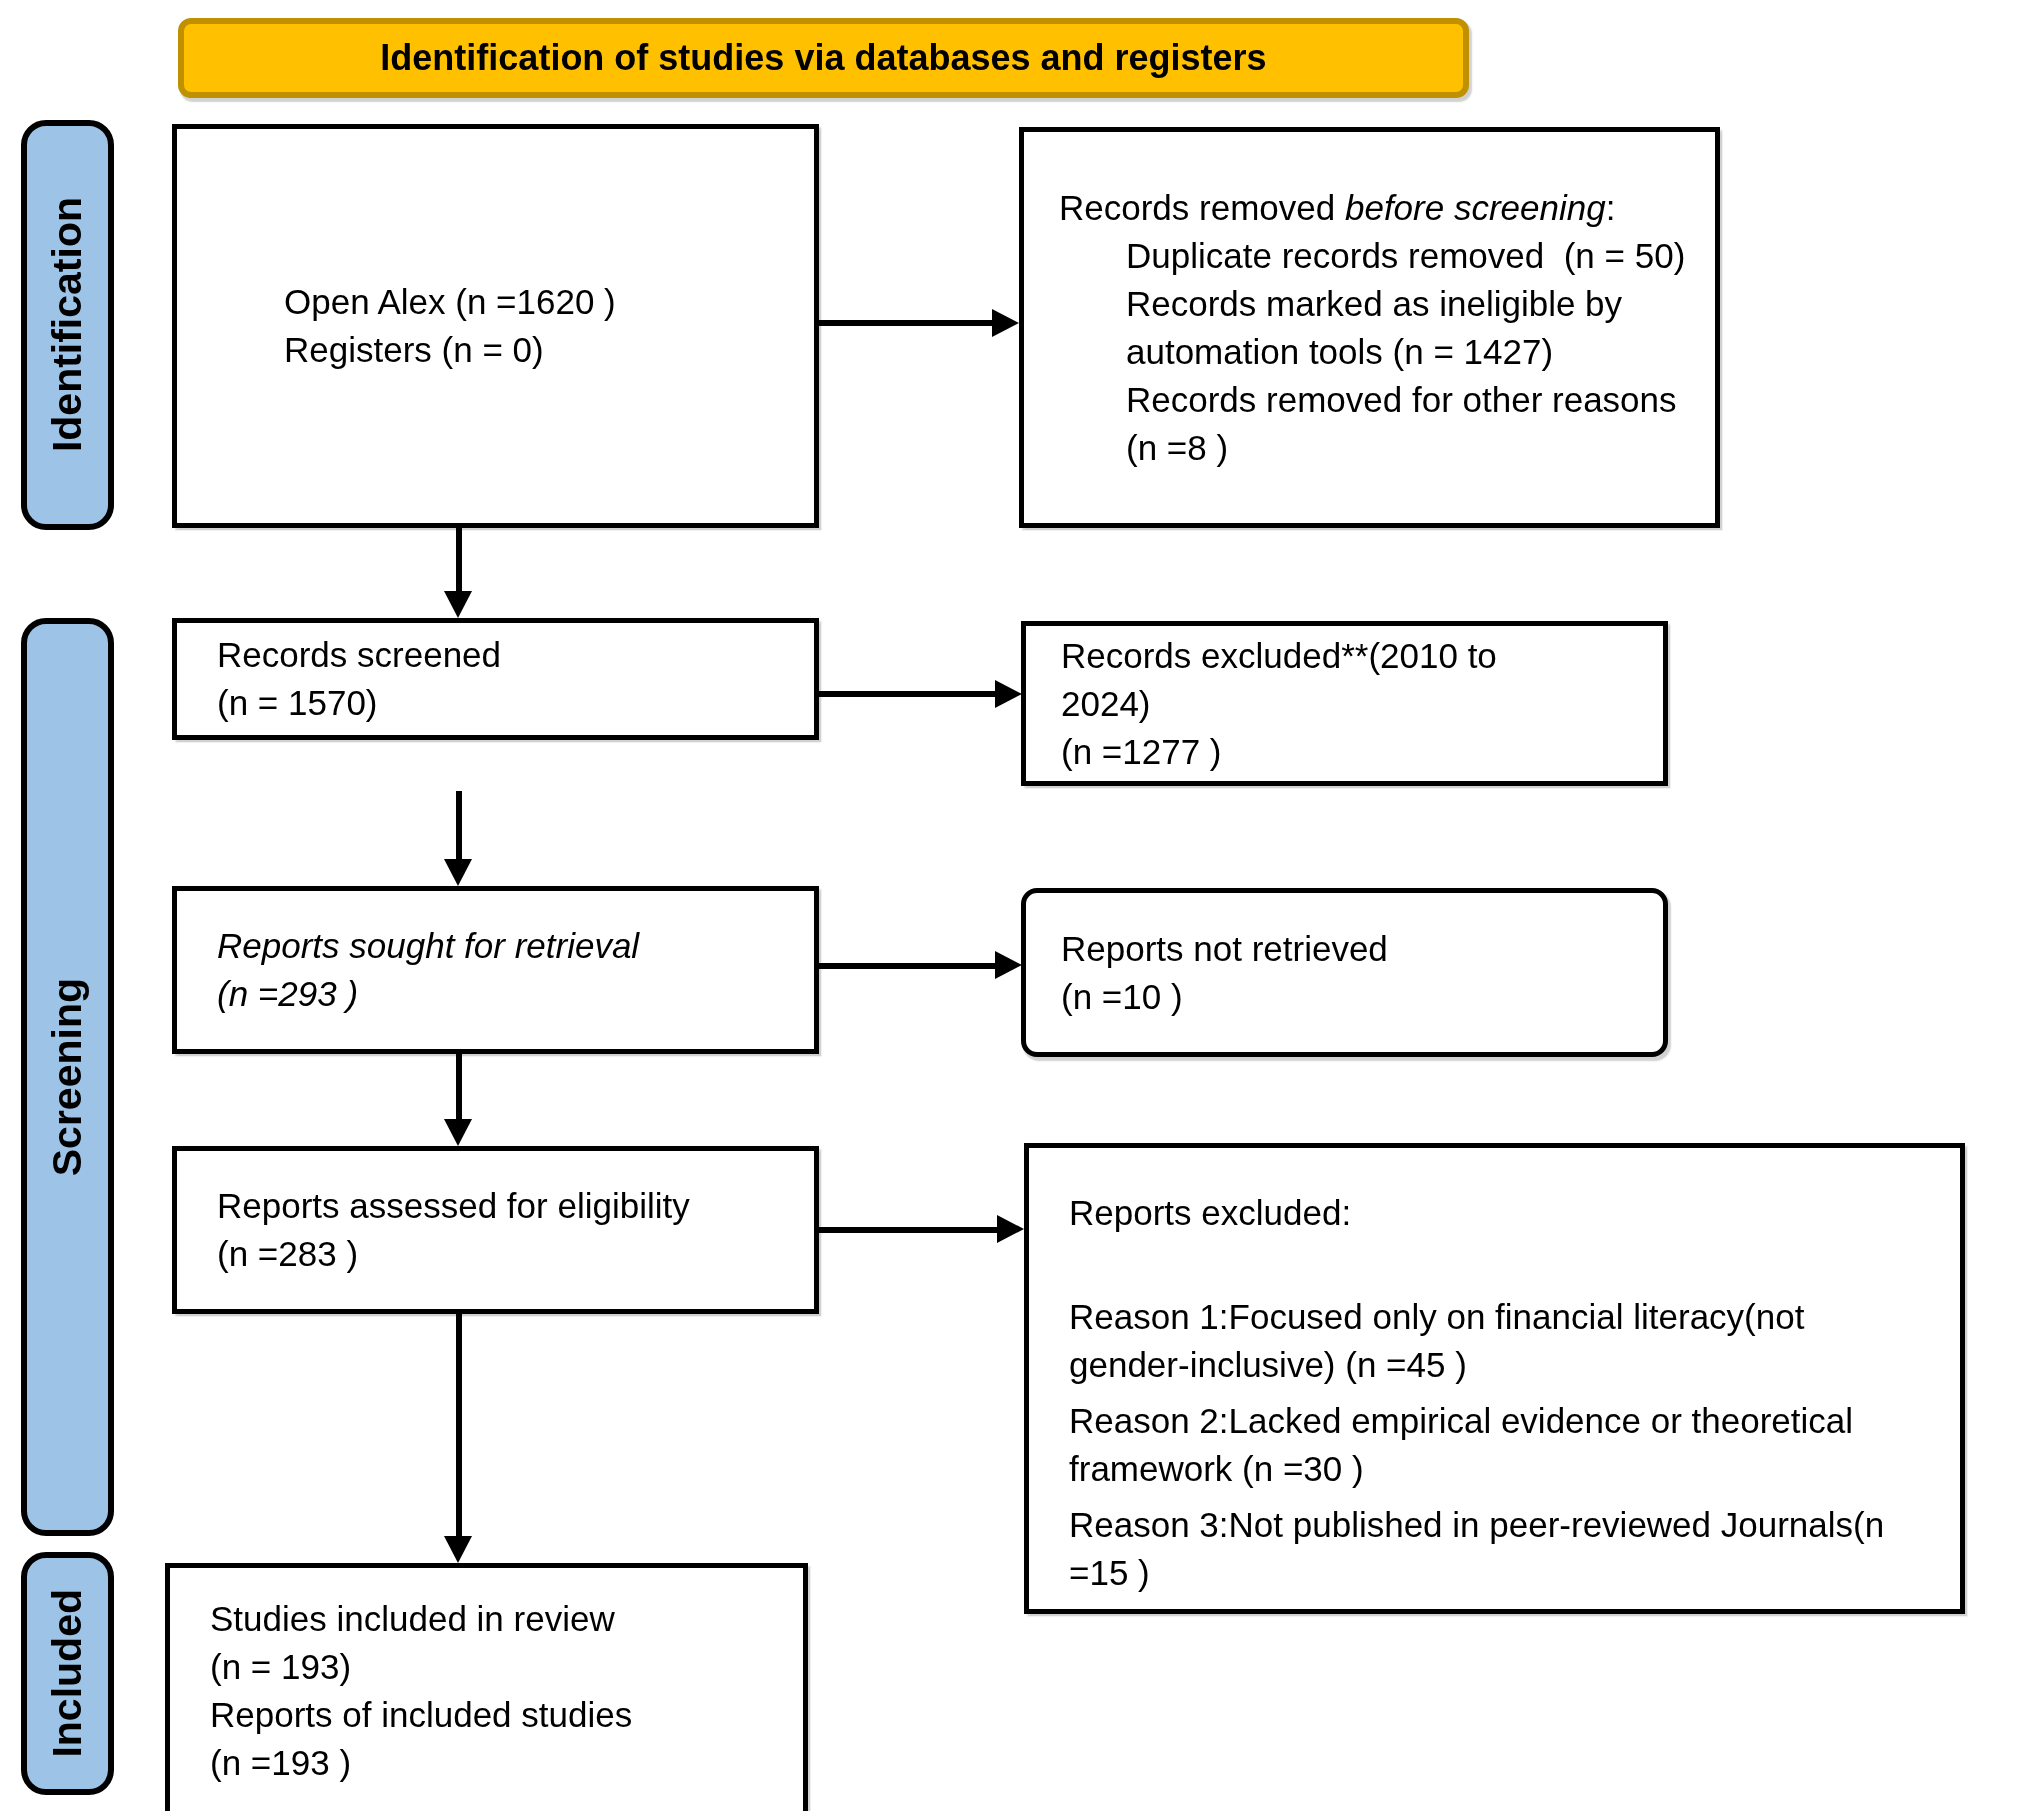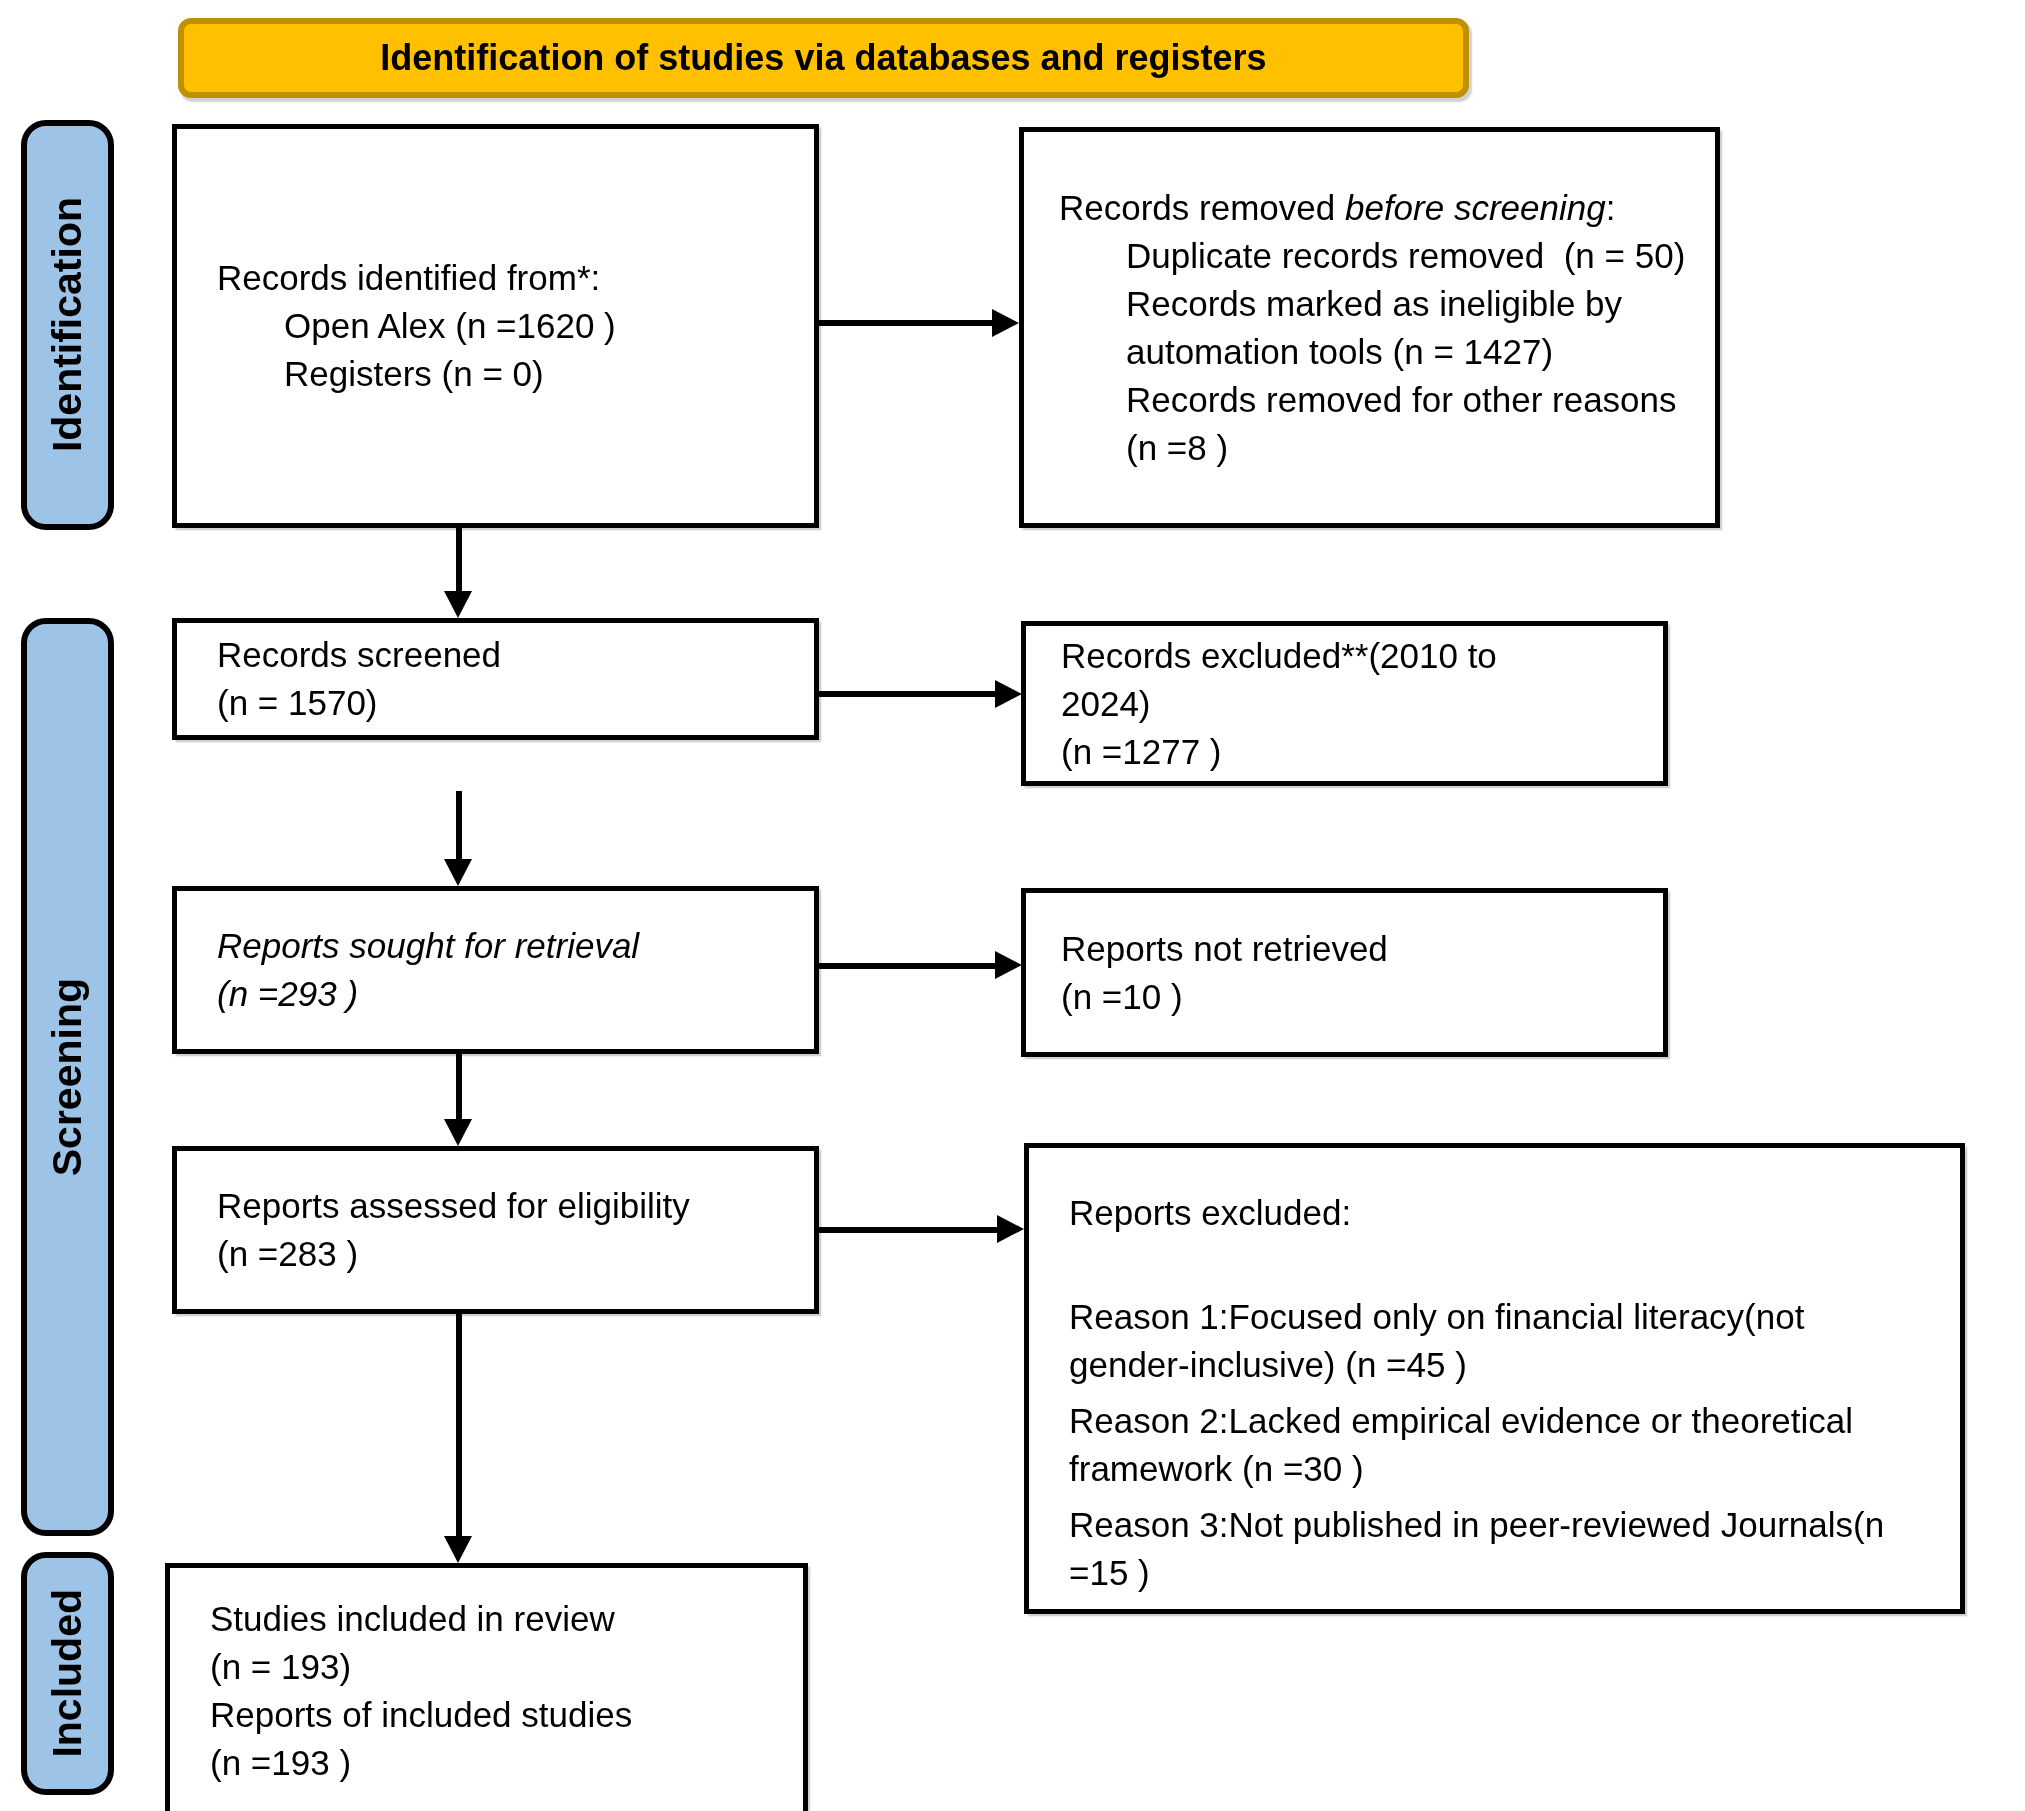--- a/index.html
+++ b/index.html
@@ -51,21 +51,21 @@
     box-shadow: 2.6px 3.1px 1.5px rgba(0,0,0,0.18);
   }
   .line { white-space: pre-wrap; }
   .indent { margin-left: 67px; }
 
   .box-identified     { left: 172px;  top: 124px;  width: 647px; height: 404px; padding: 0 15.5px 0 40px; }
   .box-removed        { left: 1019px; top: 127px;  width: 701px; height: 401px; padding: 0 28px 0 35px; }
   .box-screened       { left: 172px;  top: 618px; width: 647px; height: 122px; padding: 0 15.5px 0 40px; }
   .box-excluded       { left: 1021px; top: 621px; width: 647px; height: 165px; padding: 0 15.5px 0 35px; }
   .box-sought         { left: 172px;  top: 886px; width: 647px; height: 168px; padding: 0 15.5px 0 40px; font-style: italic; }
-  .box-not-retrieved  { left: 1021px; top: 888px; width: 647px; height: 169px; padding: 0 15.5px 0 35px; }
+  .box-not-retrieved  { left: 1021px; top: 888px; width: 647px; height: 169px; padding: 0 15.5px 0 35px; border-radius: 16px; }
   .box-assessed       { left: 172px;  top: 1146px; width: 647px; height: 168px; padding: 0 15.5px 0 40px; }
   .box-reports-excluded {
     left: 1024px; top: 1143px; width: 941px; height: 471px;
     padding: 41px 36px 0 40px; justify-content: flex-start; gap: 8px;
   }
   .box-reports-excluded .title { margin-bottom: 48px; }
   .box-included       { left: 165px;  top: 1563px; width: 643px; height: 256px; padding: 0 15.5px 0 40px; }
 
   
   .shaft-v { position: absolute; width: 6.2px; background: var(--arrow, #000); left: 456px; }
@@ -90,21 +90,20 @@
     <span class="vlabel">Identification</span>
   </div>
   <div class="stage stage-screening">
     <span class="vlabel">Screening</span>
   </div>
   <div class="stage stage-included">
     <span class="vlabel">Included</span>
   </div>
 
   <div class="fbox box-identified">
-    <div class="line">Records identified from*:</div>
     <div class="line indent">Open Alex (n =1620 )</div>
     <div class="line indent">Registers (n = 0)</div>
   </div>
 
   <div class="fbox box-removed">
     <div class="line"><span>Records removed </span><i>before screening</i><span>:</span></div>
     <div class="line indent">Duplicate records removed  (n = 50)</div>
     <div class="line indent">Records marked as ineligible by automation tools (n = 1427)</div>
     <div class="line indent">Records removed for other reasons (n =8 )</div>
   </div>

